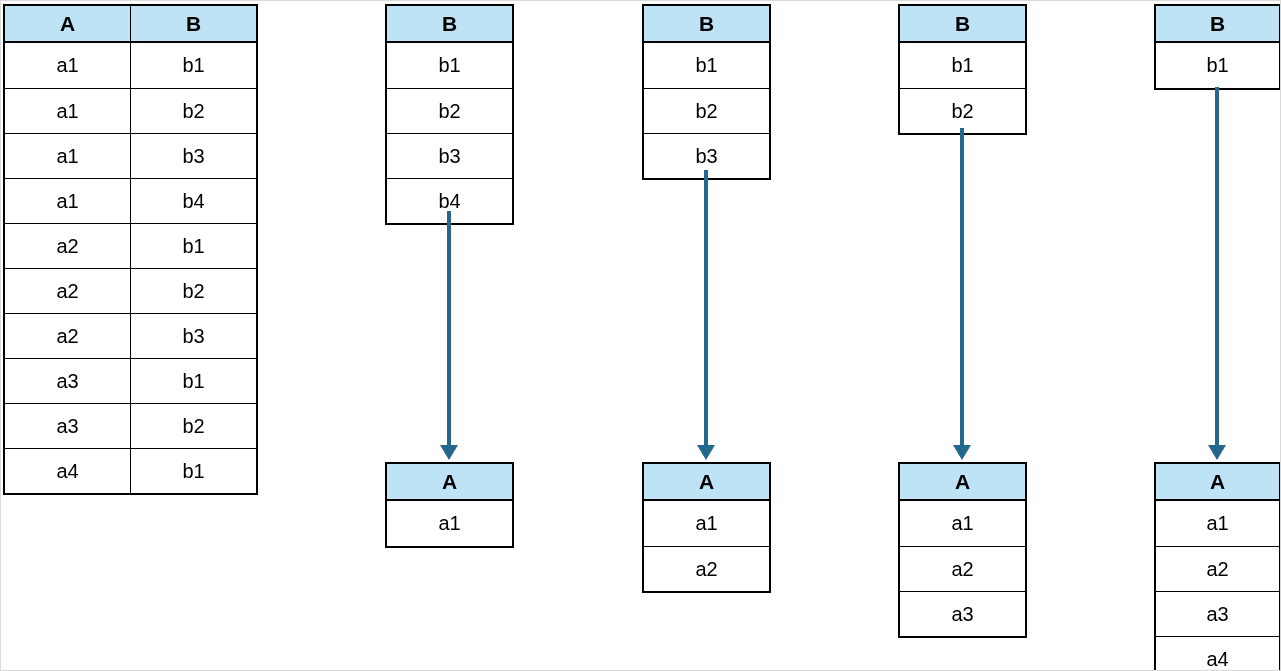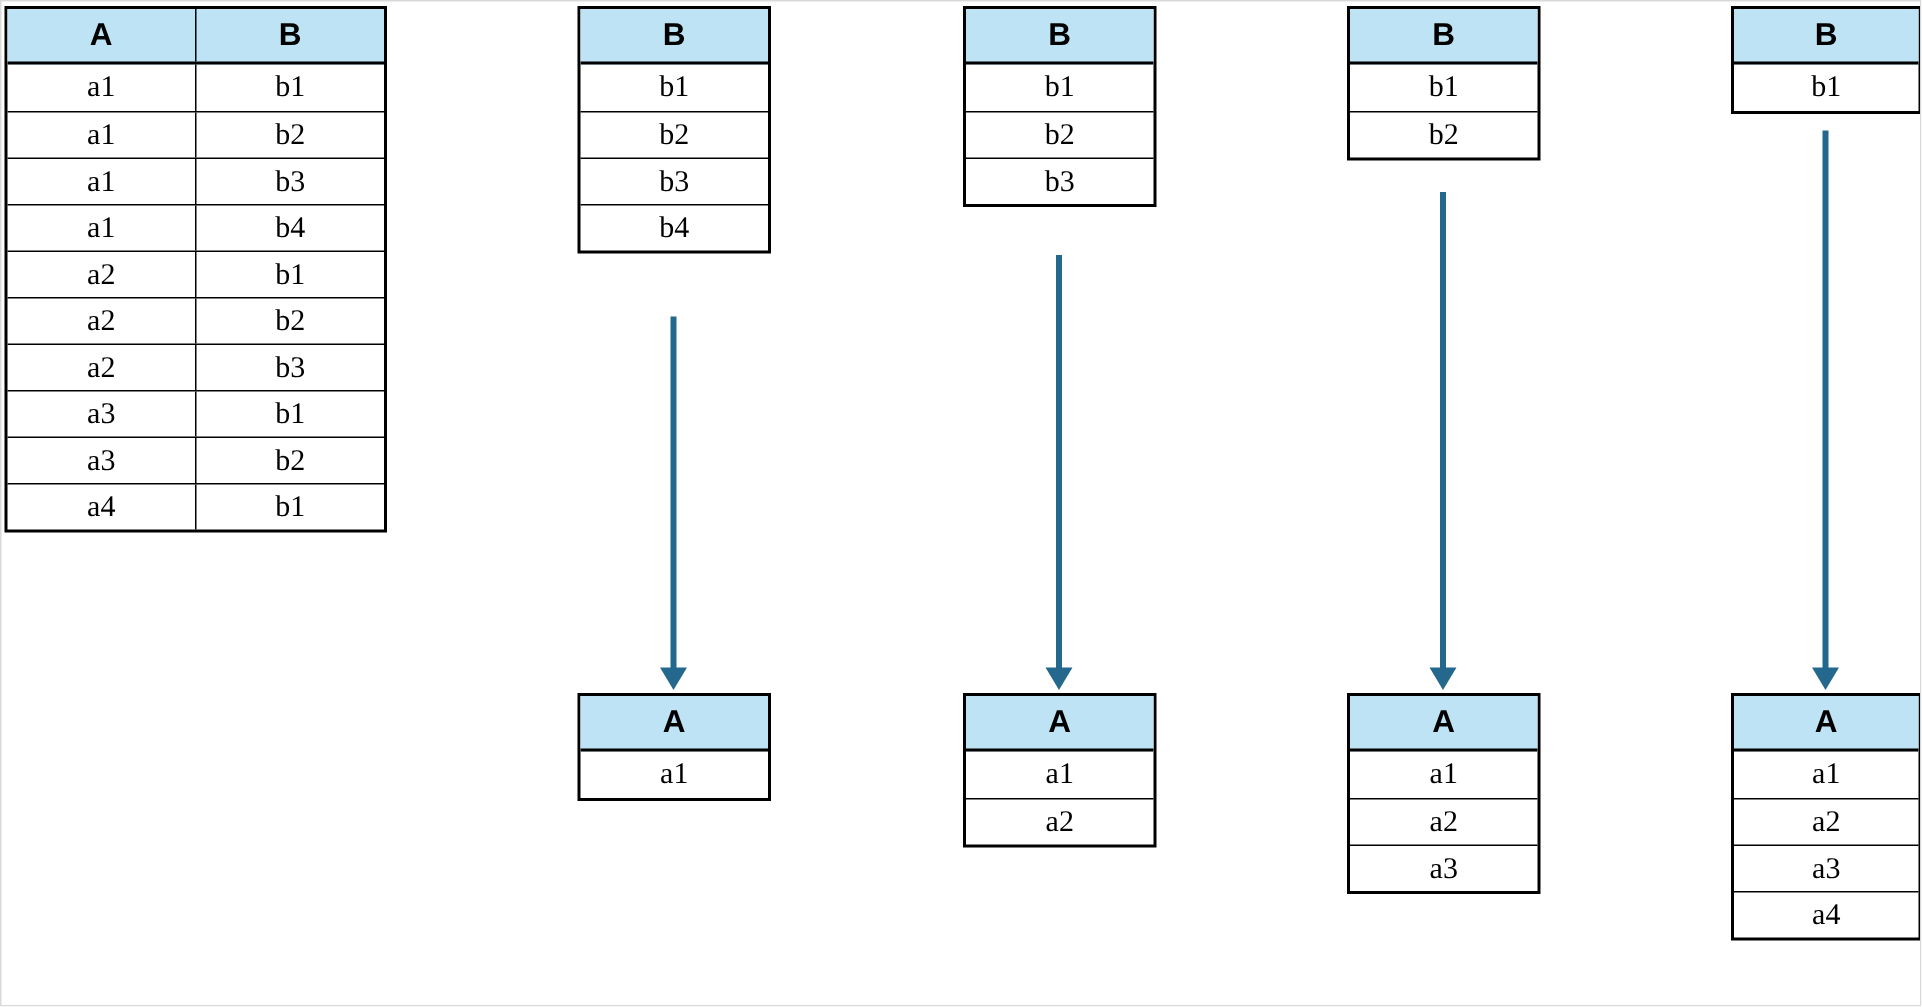--- a/index.html
+++ b/index.html
@@ -27,23 +27,22 @@
     display: flex;
     height: 37px;
     background: var(--hdr-fill, #BDE3F5);
     border-bottom: 2px solid #000000;
     box-sizing: border-box;
   }
   .tbl.thick-hdr .hdr-row { border-bottom-width: 2.5px; }
 
   .tbl .body-row {
     display: flex;
-    height: 31px;
-    box-sizing: border-box;
-    font-family: Liberation Serif, serif;
+    height: 45px;
+    box-sizing: border-box;
   }
   .tbl .body-row + .body-row { border-top: 1.5px solid #000000; }
 
   .cell {
     flex: 1 1 0;
     display: flex;
     align-items: center;
     justify-content: center;
     font-size: 20px;
     color: #000000;

